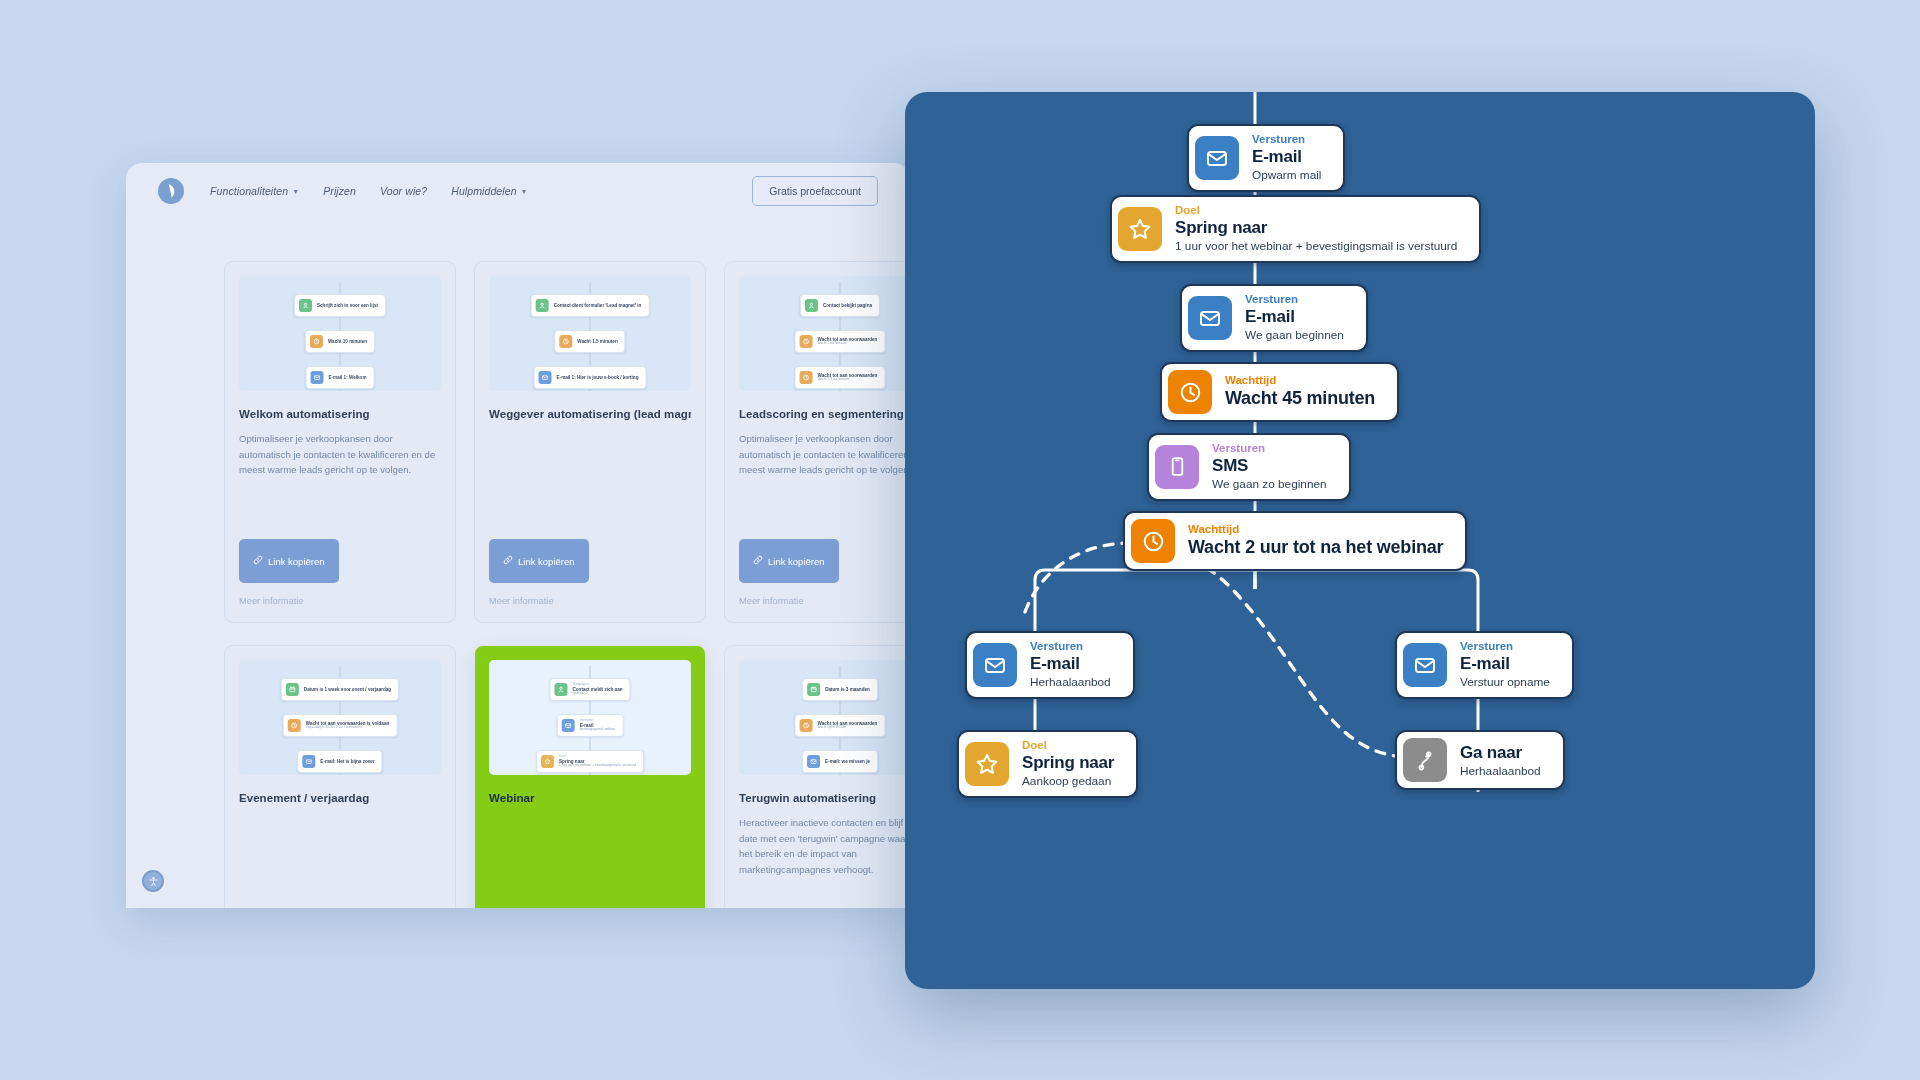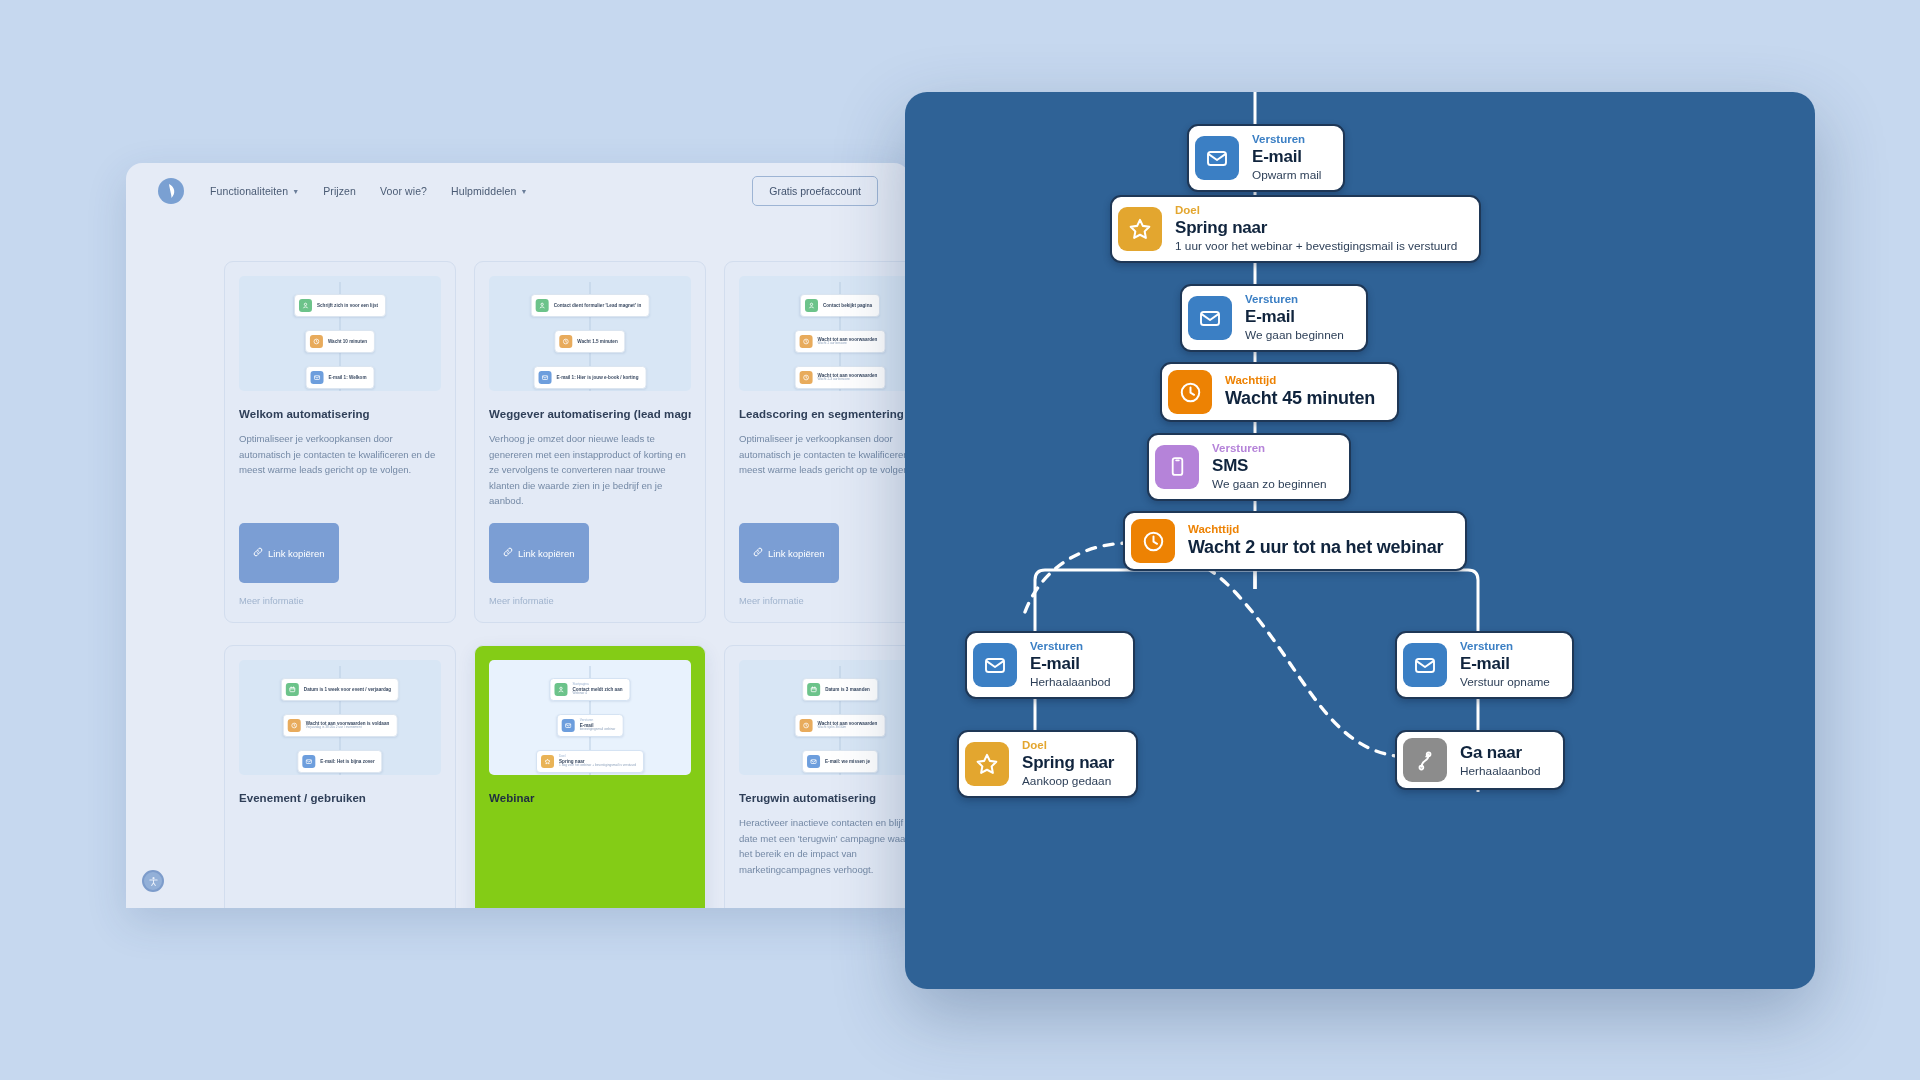--- a/index.html
+++ b/index.html
@@ -28,21 +28,21 @@
   .logo-mark {
     width: 26px; height: 26px; border-radius: 50%;
     background: #7aa0d2;
     display: flex; align-items: center; justify-content: center;
     margin-right: 26px; flex: 0 0 auto;
   }
   .logo-mark svg { display: block; }
   .nav-links { display: flex; align-items: center; gap: 24px; }
   .nav-link {
     font-size: 10.5px; color: #4a5b74; letter-spacing: .1px;
-    display: flex; align-items: center; gap: 4px; white-space: nowrap;
+    display: flex; align-items: center; gap: 4px; white-space: nowrap; font-style: italic;
   }
   .caret { font-size: 7px; color: #5d7falpha; color: #6a7d99; line-height: 1; }
   .nav-cta {
     margin-left: auto;
     font-size: 10.5px; color: #42536e;
     border: 1px solid #9db4d4; border-radius: 5px;
     padding: 8px 16px; background: transparent; white-space: nowrap;
   }
 
   
@@ -111,21 +111,21 @@
   .tcard p {
     font-size: 9.6px; color: #7489a5; line-height: 1.62;
     margin-top: 11px;
   }
   .tcard.featured p { color: #4a5a72; }
   .card-actions { margin-top: auto; }
   .copy-btn {
     display: inline-flex; align-items: center; gap: 5px;
     background: #7b9ed4; color: #fff;
     font-size: 9.5px; border: none; border-radius: 5px;
-    padding: 24px 14px; white-space: nowrap;
+    padding: 16px 14px; white-space: nowrap;
   }
   .tcard.featured .copy-btn { background: #1f6fd4; }
   .more-link {
     display: block; margin-top: 13px;
     font-size: 9.3px; color: #9fb3cd;
   }
   #a11y-badge {
     position: absolute; left: 16px; bottom: 16px;
     width: 22px; height: 22px; border-radius: 50%;
     background: #93b0d8; border: 2px solid #7d9ccb;
@@ -289,21 +289,20 @@
                   <rect x="1.6" y="3" width="8.8" height="6.4" rx="1.2"></rect>
                   <path d="M2 4 L6 7 L10 4" stroke-linecap="round"></path>
                 </svg>
               </div>
               <div class="mini-txt">
                 <span class="mini-title">E-mail 1: Hier is jouw e-book / korting</span>
               </div>
             </div>
           </div>
           <h3>Weggever automatisering (lead magnet)</h3>
-          <p>Verhoog je omzet door nieuwe leads te genereren met een instapproduct of korting en ze vervolgens te converteren naar trouwe klanten die waarde zien in je bedrijf en je aanbod.</p>
           <div class="card-actions"><button class="copy-btn">
               <span><svg width="10" height="10" viewBox="0 0 14 14" fill="none" stroke="#fff" stroke-width="1.4" stroke-linecap="round">
                   <path d="M5.8 8.2 a2.6 2.6 0 0 0 3.7 0 l2.1-2.1 a2.6 2.6 0 0 0-3.7-3.7 L6.9 3.4"></path>
                   <path d="M8.2 5.8 a2.6 2.6 0 0 0-3.7 0 L2.4 7.9 a2.6 2.6 0 0 0 3.7 3.7 l1-1"></path>
                 </svg></span>
               <span>Link kopiëren</span>
             </button><a class="more-link">Meer informatie</a></div>
         </div>
         <div class="tcard">
           <div class="thumb">
@@ -385,21 +384,21 @@
                 <svg width="7" height="7" viewBox="0 0 12 12" fill="none" stroke="#fff" stroke-width="1.3">
                   <rect x="1.6" y="3" width="8.8" height="6.4" rx="1.2"></rect>
                   <path d="M2 4 L6 7 L10 4" stroke-linecap="round"></path>
                 </svg>
               </div>
               <div class="mini-txt">
                 <span class="mini-title">E-mail: Het is bijna zover</span>
               </div>
             </div>
           </div>
-          <h3>Evenement / gebruiken</h3>
+          <h3>Evenement / verjaardag</h3>
           <div class="card-actions"><button class="copy-btn">
               <span><svg width="10" height="10" viewBox="0 0 14 14" fill="none" stroke="#fff" stroke-width="1.4" stroke-linecap="round">
                   <path d="M5.8 8.2 a2.6 2.6 0 0 0 3.7 0 l2.1-2.1 a2.6 2.6 0 0 0-3.7-3.7 L6.9 3.4"></path>
                   <path d="M8.2 5.8 a2.6 2.6 0 0 0-3.7 0 L2.4 7.9 a2.6 2.6 0 0 0 3.7 3.7 l1-1"></path>
                 </svg></span>
               <span>Link kopiëren</span>
             </button></div>
         </div>
         <div class="tcard featured">
           <div class="thumb">

